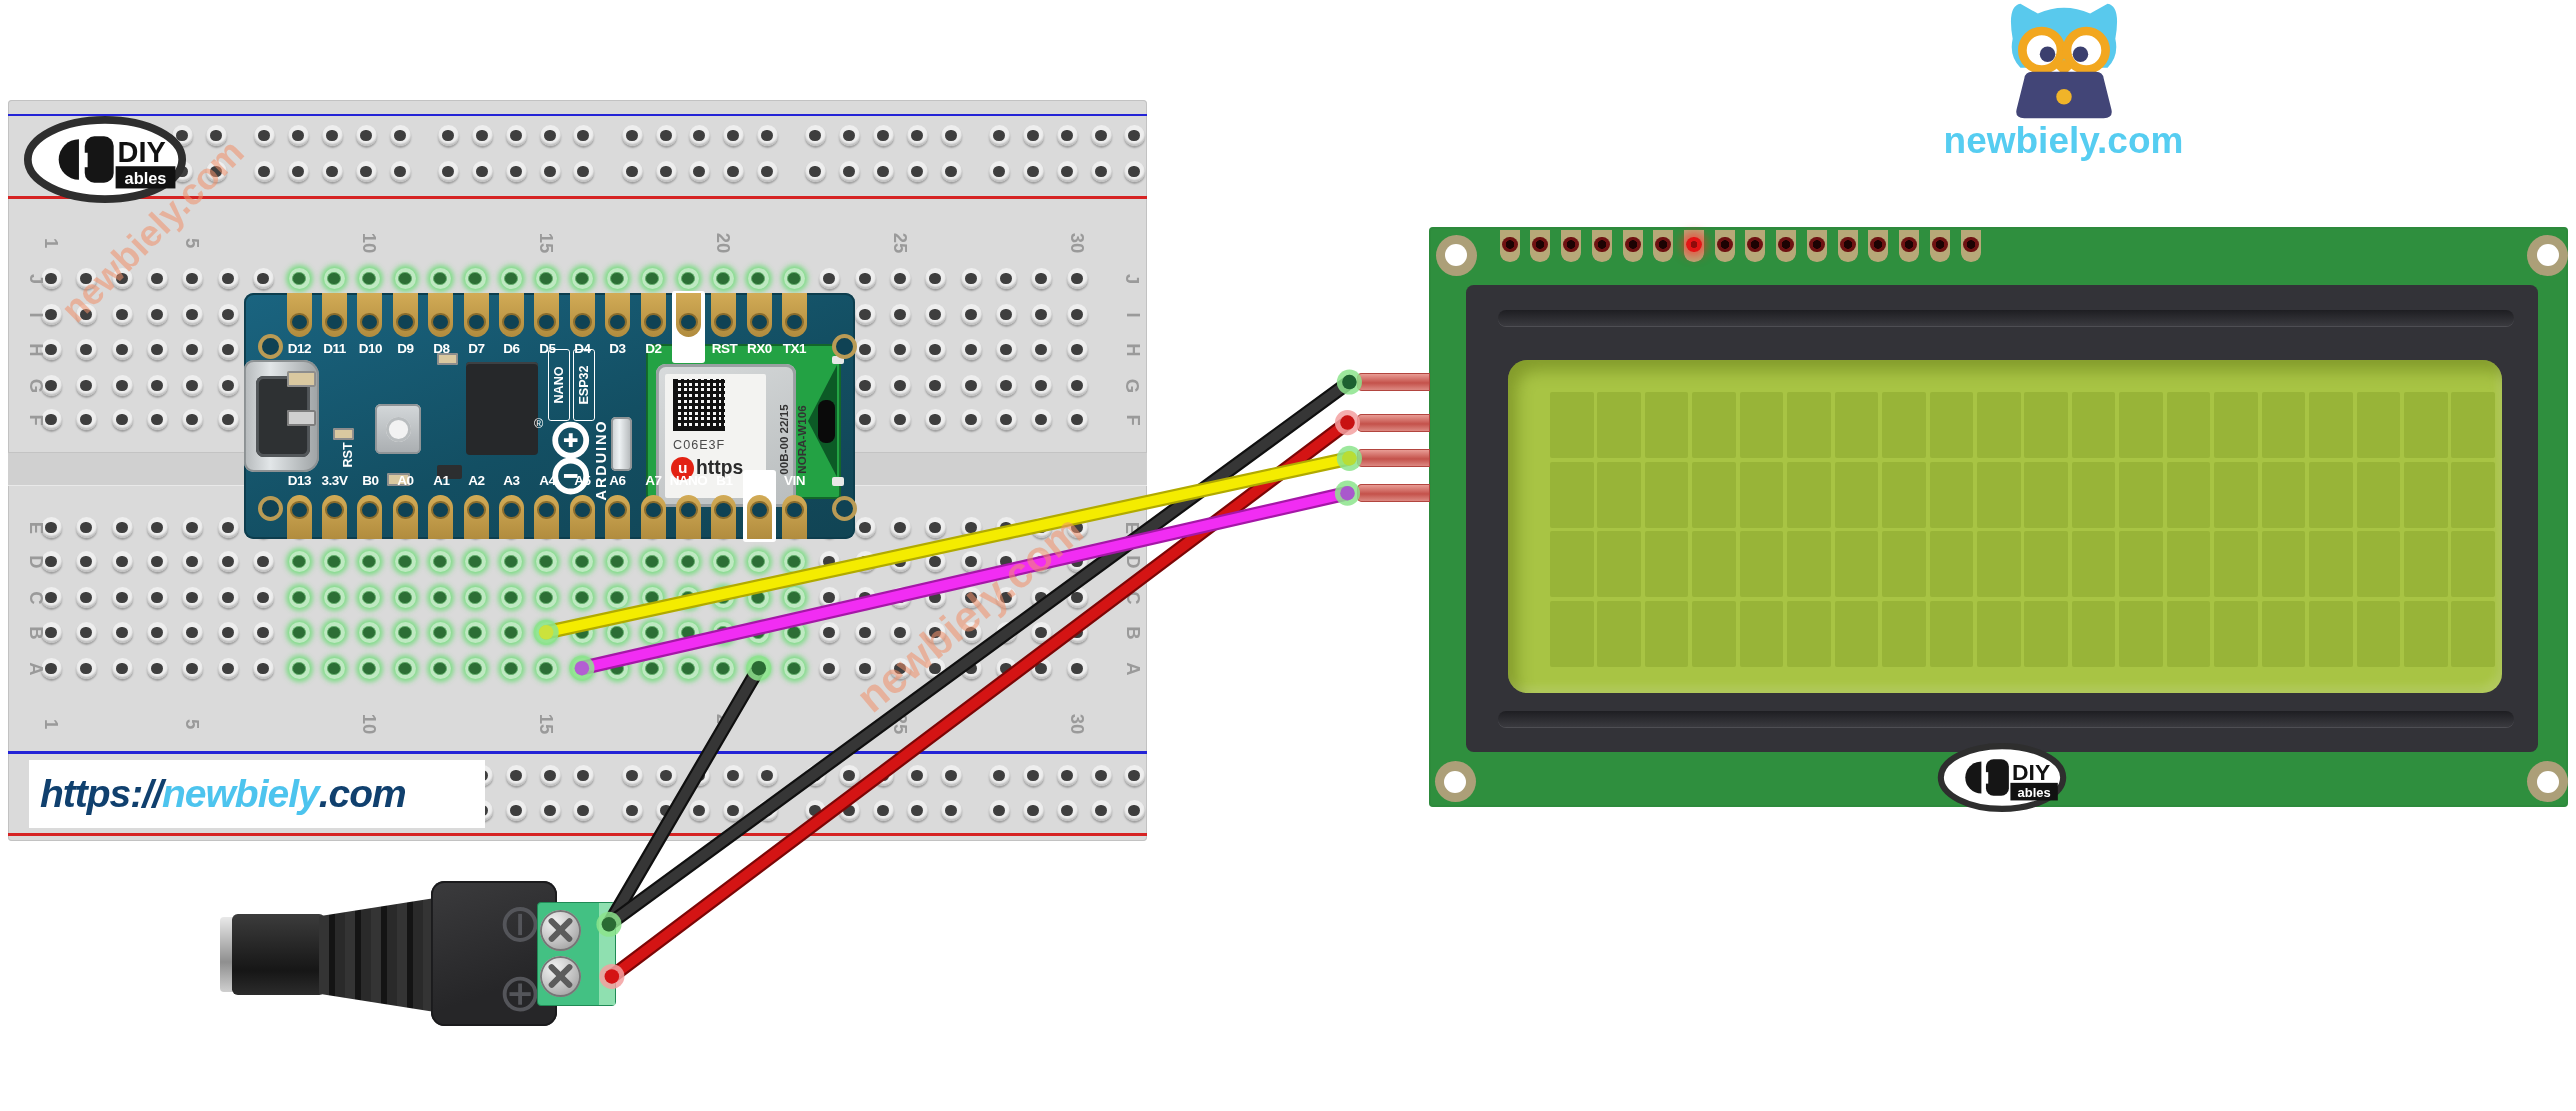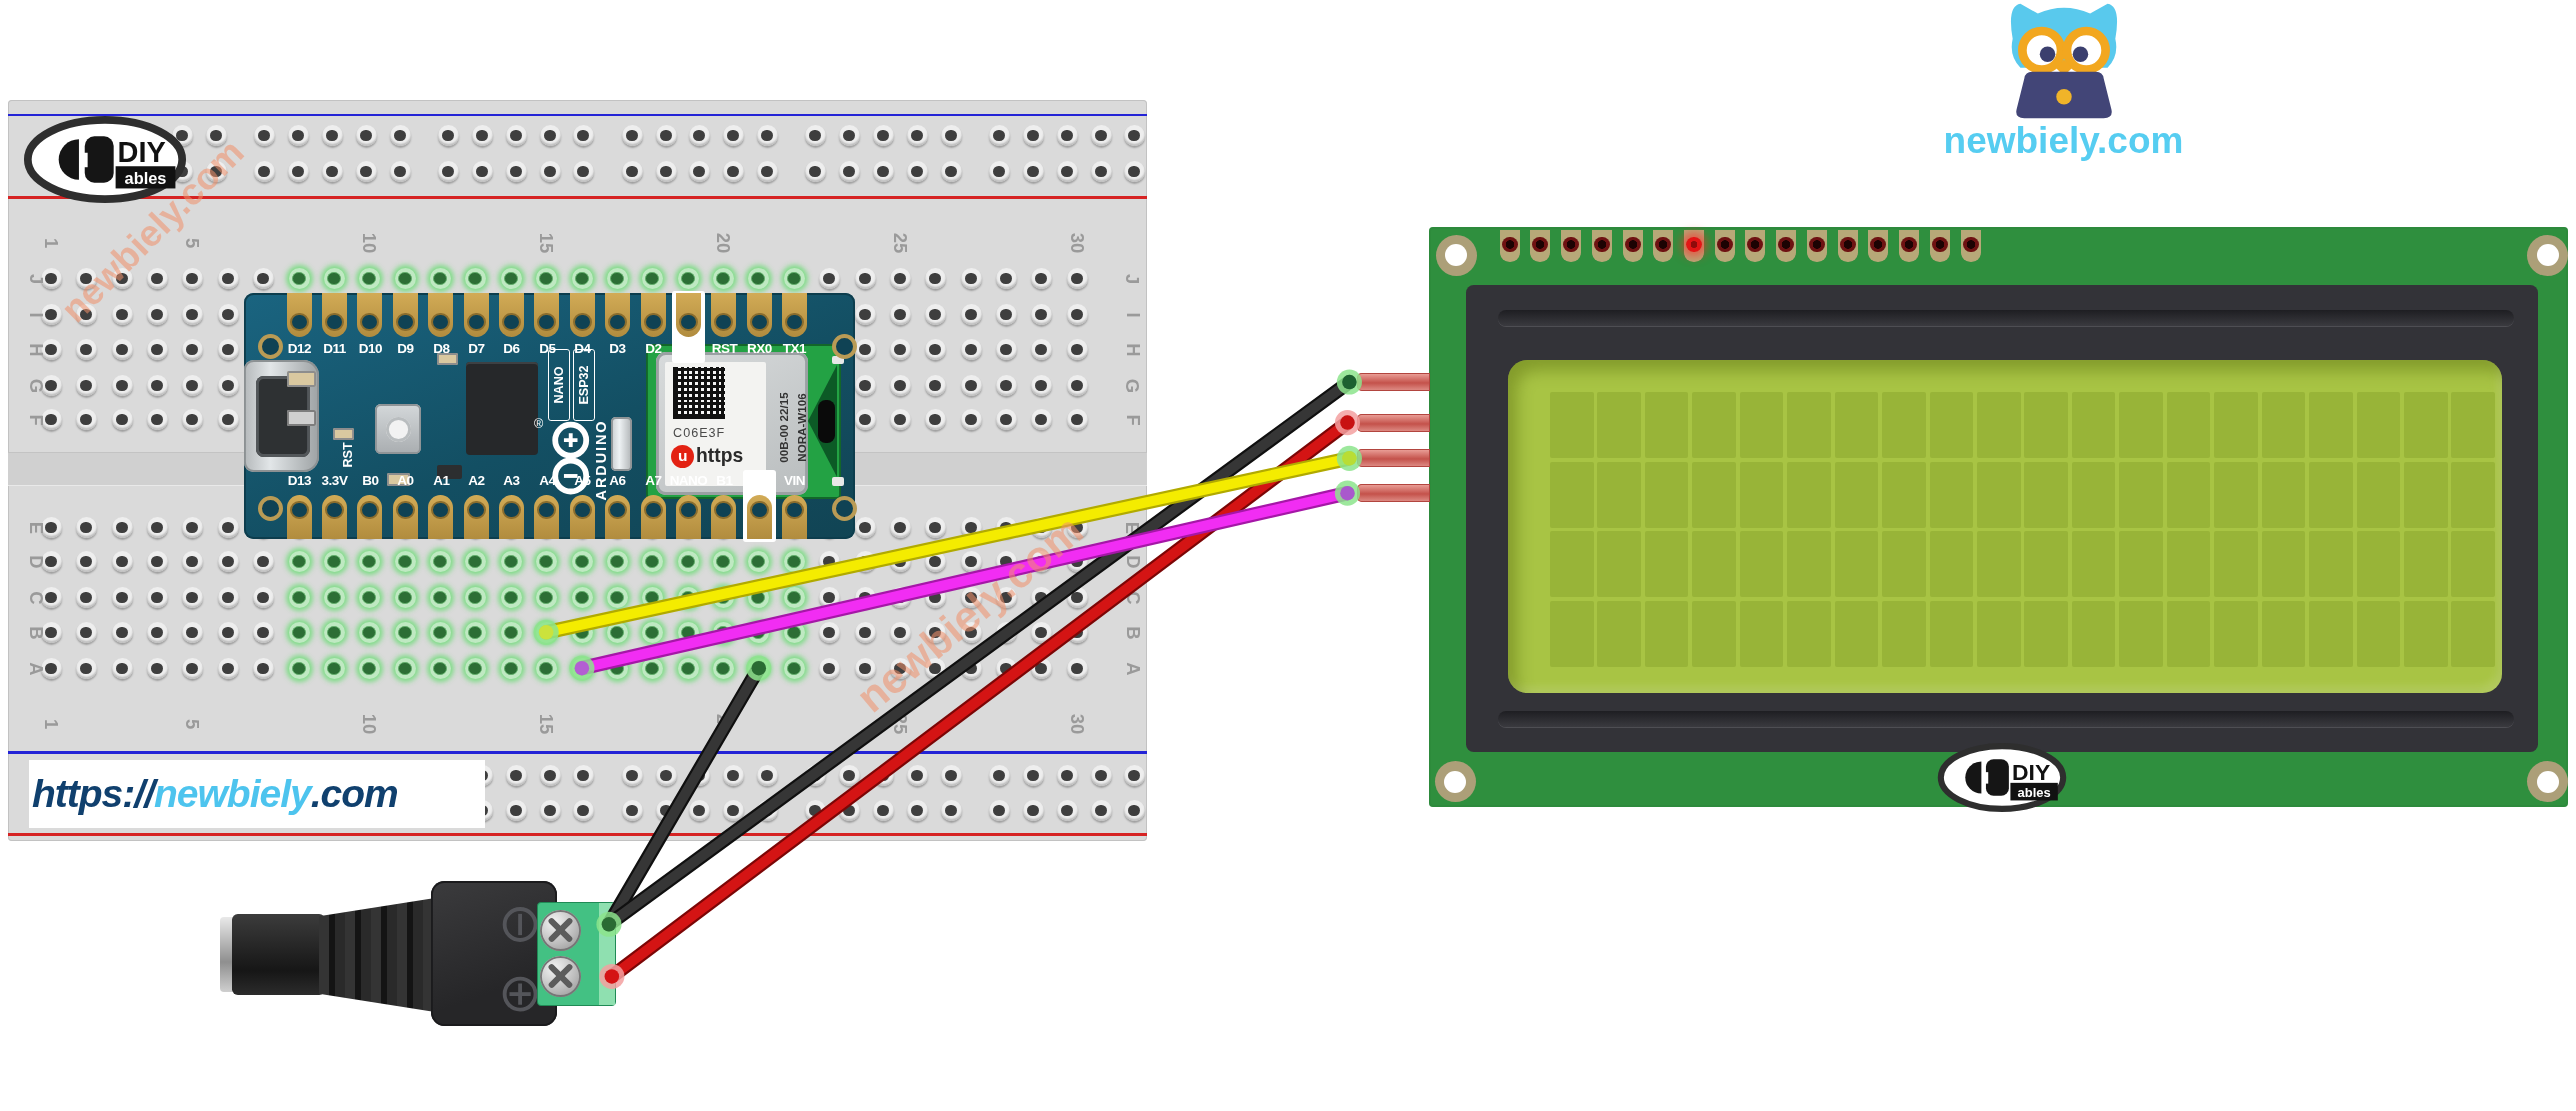--- a/index.html
+++ b/index.html
@@ -20,21 +20,21 @@
   .hole.green{background:#bfe9c2;box-shadow:0 0 5.8px 2.9px rgba(110,220,120,.85)}
   .hole.green i{width:13.5px;height:13.5px;background:#2c6e35;border:1.9px solid #5fae68;box-sizing:border-box}
   .bb-num,.bb-letter{position:absolute;color:#9a9a9a;font-size:18.4px;font-weight:bold;
     width:25px;height:25px;display:flex;align-items:center;justify-content:center}
   .bb-num span,.bb-letter span{transform:rotate(90deg);display:block;white-space:nowrap}
 
   
   .wm{position:absolute;color:rgba(240,144,106,.55);font-weight:bold;transform-origin:left center;
       white-space:nowrap;z-index:8}
   #urlbox{position:absolute;left:29px;top:760px;width:456px;height:68px;background:#ffffff;
-    display:flex;align-items:center;padding-left:3px;box-sizing:border-box;z-index:3;
+    display:flex;align-items:center;padding-left:11px;box-sizing:border-box;z-index:3;
     font-style:italic;font-weight:bold;font-size:39px;letter-spacing:-1px;white-space:nowrap}
 
   
   #arduino{position:absolute;left:244px;top:293px;width:611px;height:246px;z-index:2}
   #apcb{position:absolute;left:0;top:0;width:100%;height:100%;border-radius:9.7px;
     background:linear-gradient(160deg,#1a6480,#134f63 55%,#114454);box-shadow:inset 0 0 0 1.9px #0d3d4d}
   .apin{position:absolute;width:25px;background:linear-gradient(180deg,#d2ab56,#b18c3e);
     display:flex;justify-content:center}
   .apin em{display:block;width:14.5px;height:14.5px;border-radius:50%;background:#0f4254;
     border:2.9px solid #8a6d2e}
@@ -1526,21 +1526,21 @@
       <text x="12" y="16" fill="#ffffff" font-size="13"></text>
     </svg>
     <div class="abs" style="left:290px;top:124px;color:#fff;font-size:12.6px">®</div>
     <div class="vtext" style="left:346px;top:121px;width:23px;height:92px;color:#fff;font-size:14.5px;font-weight:bold;letter-spacing:1.9px">
         <span>ARDUINO</span>
       </div>
 
     <div class="part" style="left:367px;top:124px;width:21px;height:54px;background:linear-gradient(90deg,#c8ccce,#eef2f4 40%,#aeb2b4);border-radius:4.8px;box-shadow:inset 0 0 0 1.9px #8f9496"></div>
 
     <div class="abs" style="left:402px;top:51px;width:195px;height:155px;background:#23a244;border-radius:3.9px;box-shadow:inset 0 0 0 1.9px #13662a">
-      <div class="abs" style="left:9.7px;top:8px;width:152px;height:143px;background:linear-gradient(150deg,#d8dbdc,#b9bdbe);border-radius:9.7px;box-shadow:inset 0 0 0 2.9px #9aa0a2">
+      <div class="abs" style="left:9.7px;top:20px;width:140px;height:143px;background:linear-gradient(150deg,#d8dbdc,#b9bdbe);border-radius:9.7px;box-shadow:inset 0 0 0 2.9px #9aa0a2">
         <div class="abs" style="left:9.7px;top:9.7px;width:101px;height:124px;background:#f3f3f1;border-radius:1.9px">
           <div class="abs" style="left:7.7px;top:5.8px;width:50px;height:50px;border-left:2.9px solid #111;border-bottom:2.9px solid #111;
             background-image:repeating-linear-gradient(0deg,#111 0 2.9px,transparent 2.9px 5.8px),repeating-linear-gradient(90deg,#111 0 2.9px,#f5f5f5 2.9px 5.8px)"></div>
           <div class="abs" style="left:7.7px;top:64px;color:#4a4a4a;font-size:12.6px;letter-spacing:1px">C06E3F</div>
           <div class="abs" style="left:5.8px;top:83px;display:flex;align-items:center">
             <span style="width:23px;height:23px;border-radius:50%;background:#e32213;color:#fff;font-weight:bold;font-size:15.5px;display:flex;align-items:center;justify-content:center">u</span>
             <span style="color:#2b2b2b;font-size:19.3px;font-weight:bold;margin-left:1.9px">https</span>
           </div>
           <div class="vtext" style="left:108px;top:3.9px;width:19.3px;height:124px;color:#333;font-size:11.6px;font-weight:bold">
               <span>00B-00 22/15</span>

